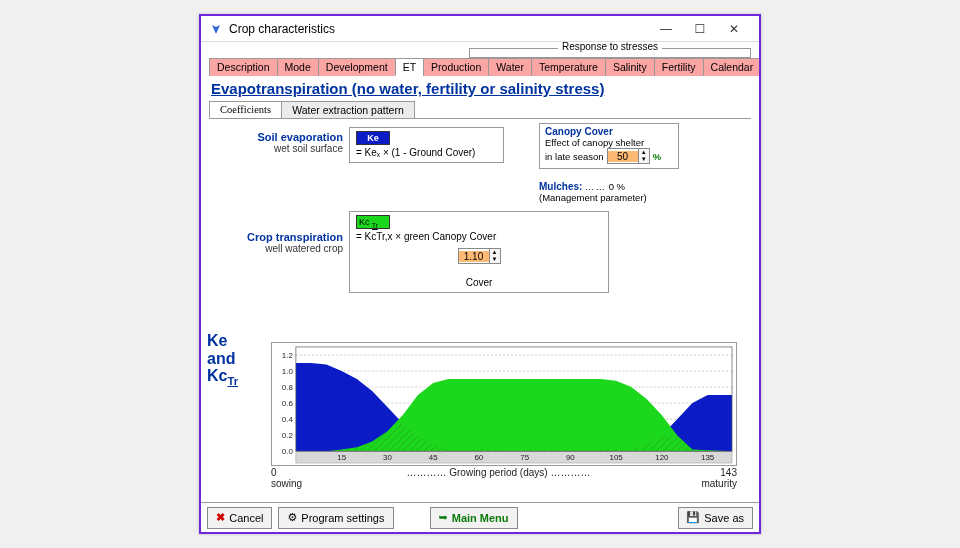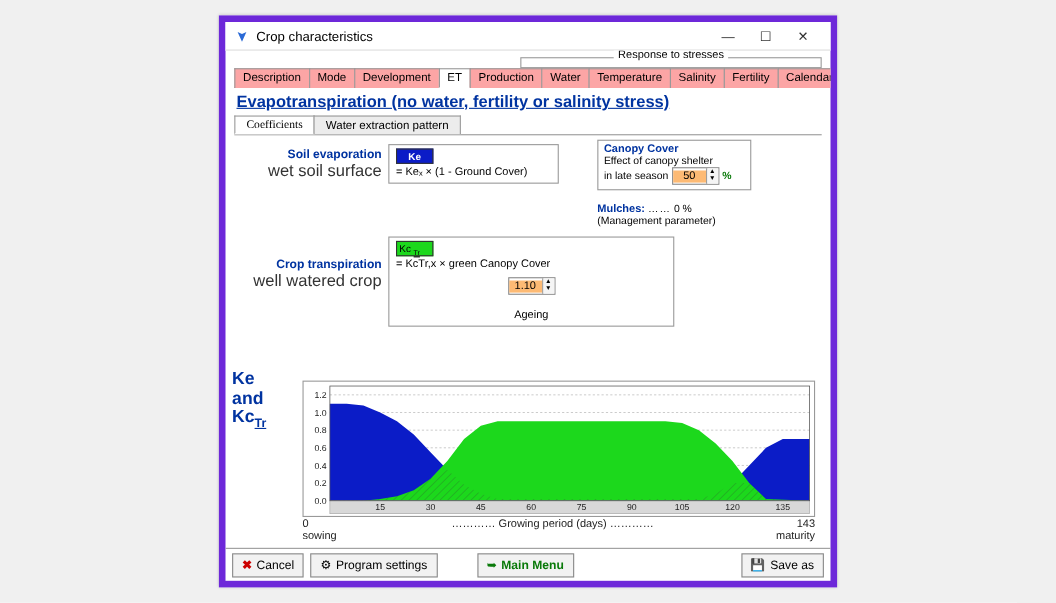--- a/index.html
+++ b/index.html
@@ -11,21 +11,21 @@
     width: 960px;
     height: 548px;
     display: flex;
     align-items: center;
     justify-content: center;
   }
   .window {
     width: 562px;
     height: 520px;
     background: #fff;
-    border: 6px solid #6d28d9;
+    border: 2px solid #6d28d9;
     display: flex;
     flex-direction: column;
     box-shadow: 0 0 3px rgba(0,0,0,.2);
   }
   
   .titlebar {
     height: 26px;
     padding: 0 8px;
     display: flex;
     align-items: center;
@@ -102,21 +102,21 @@
     margin-right:-1px;
     font-size:10.5px;
     background:#ececec;
   }
   .subtab.active { background:#fff; border-bottom:1px solid #fff;font-family:Liberation Serif, serif; }
   
   .panel { position:relative; height: 370px; }
   .blue-label{
     color:#0033a0; font-weight:bold; font-size:11px;
   }
-  .sublabel{ font-size:15px; color:#333; }
+  .sublabel{ font-size:10px; color:#333; }
   .formula-box{
     border:1px solid #999;
     padding: 3px 6px 4px 6px;
     font-size:10px;
     display:inline-block;
     vertical-align: top;
   }
   .ke-chip{
     display:inline-block; width:34px; height:14px;
     background:#0b1cc7; color:#fff; font-weight:bold;
@@ -285,21 +285,21 @@
           <span>= KcTr,x × green Canopy Cover</span>
           <div style="margin-top:6px; display:flex; align-items:center; gap:6px;flex-direction:column;">
             <span class="spin">
               <span class="val">1.10</span>
               <span class="arrows">
                   <div>▲</div>
                   <div>▼</div>
                 </span>
             </span>
             <span style="flex:1; border-bottom:1px solid #999;"></span>
-            <span>Ageing</span>
+            <span>Cover</span>
           </div>
         </div>
       </div>
 
       <div class="chart-wrap">
         <div class="chart-ylabel" id="chart-ylabel">Ke<br>and<br>Kc<sub>Tr</sub></div>
         <div class="chart-box">
           <svg id="chart-svg" viewBox="0 0 466 124" preserveAspectRatio="none">
               <line x1="24" y1="110" x2="462" y2="110" stroke="#bbb" stroke-dasharray="2,2" stroke-width="0.7"></line>
               <text x="21" y="113" text-anchor="end" font-size="8" fill="#222">0.0</text>

